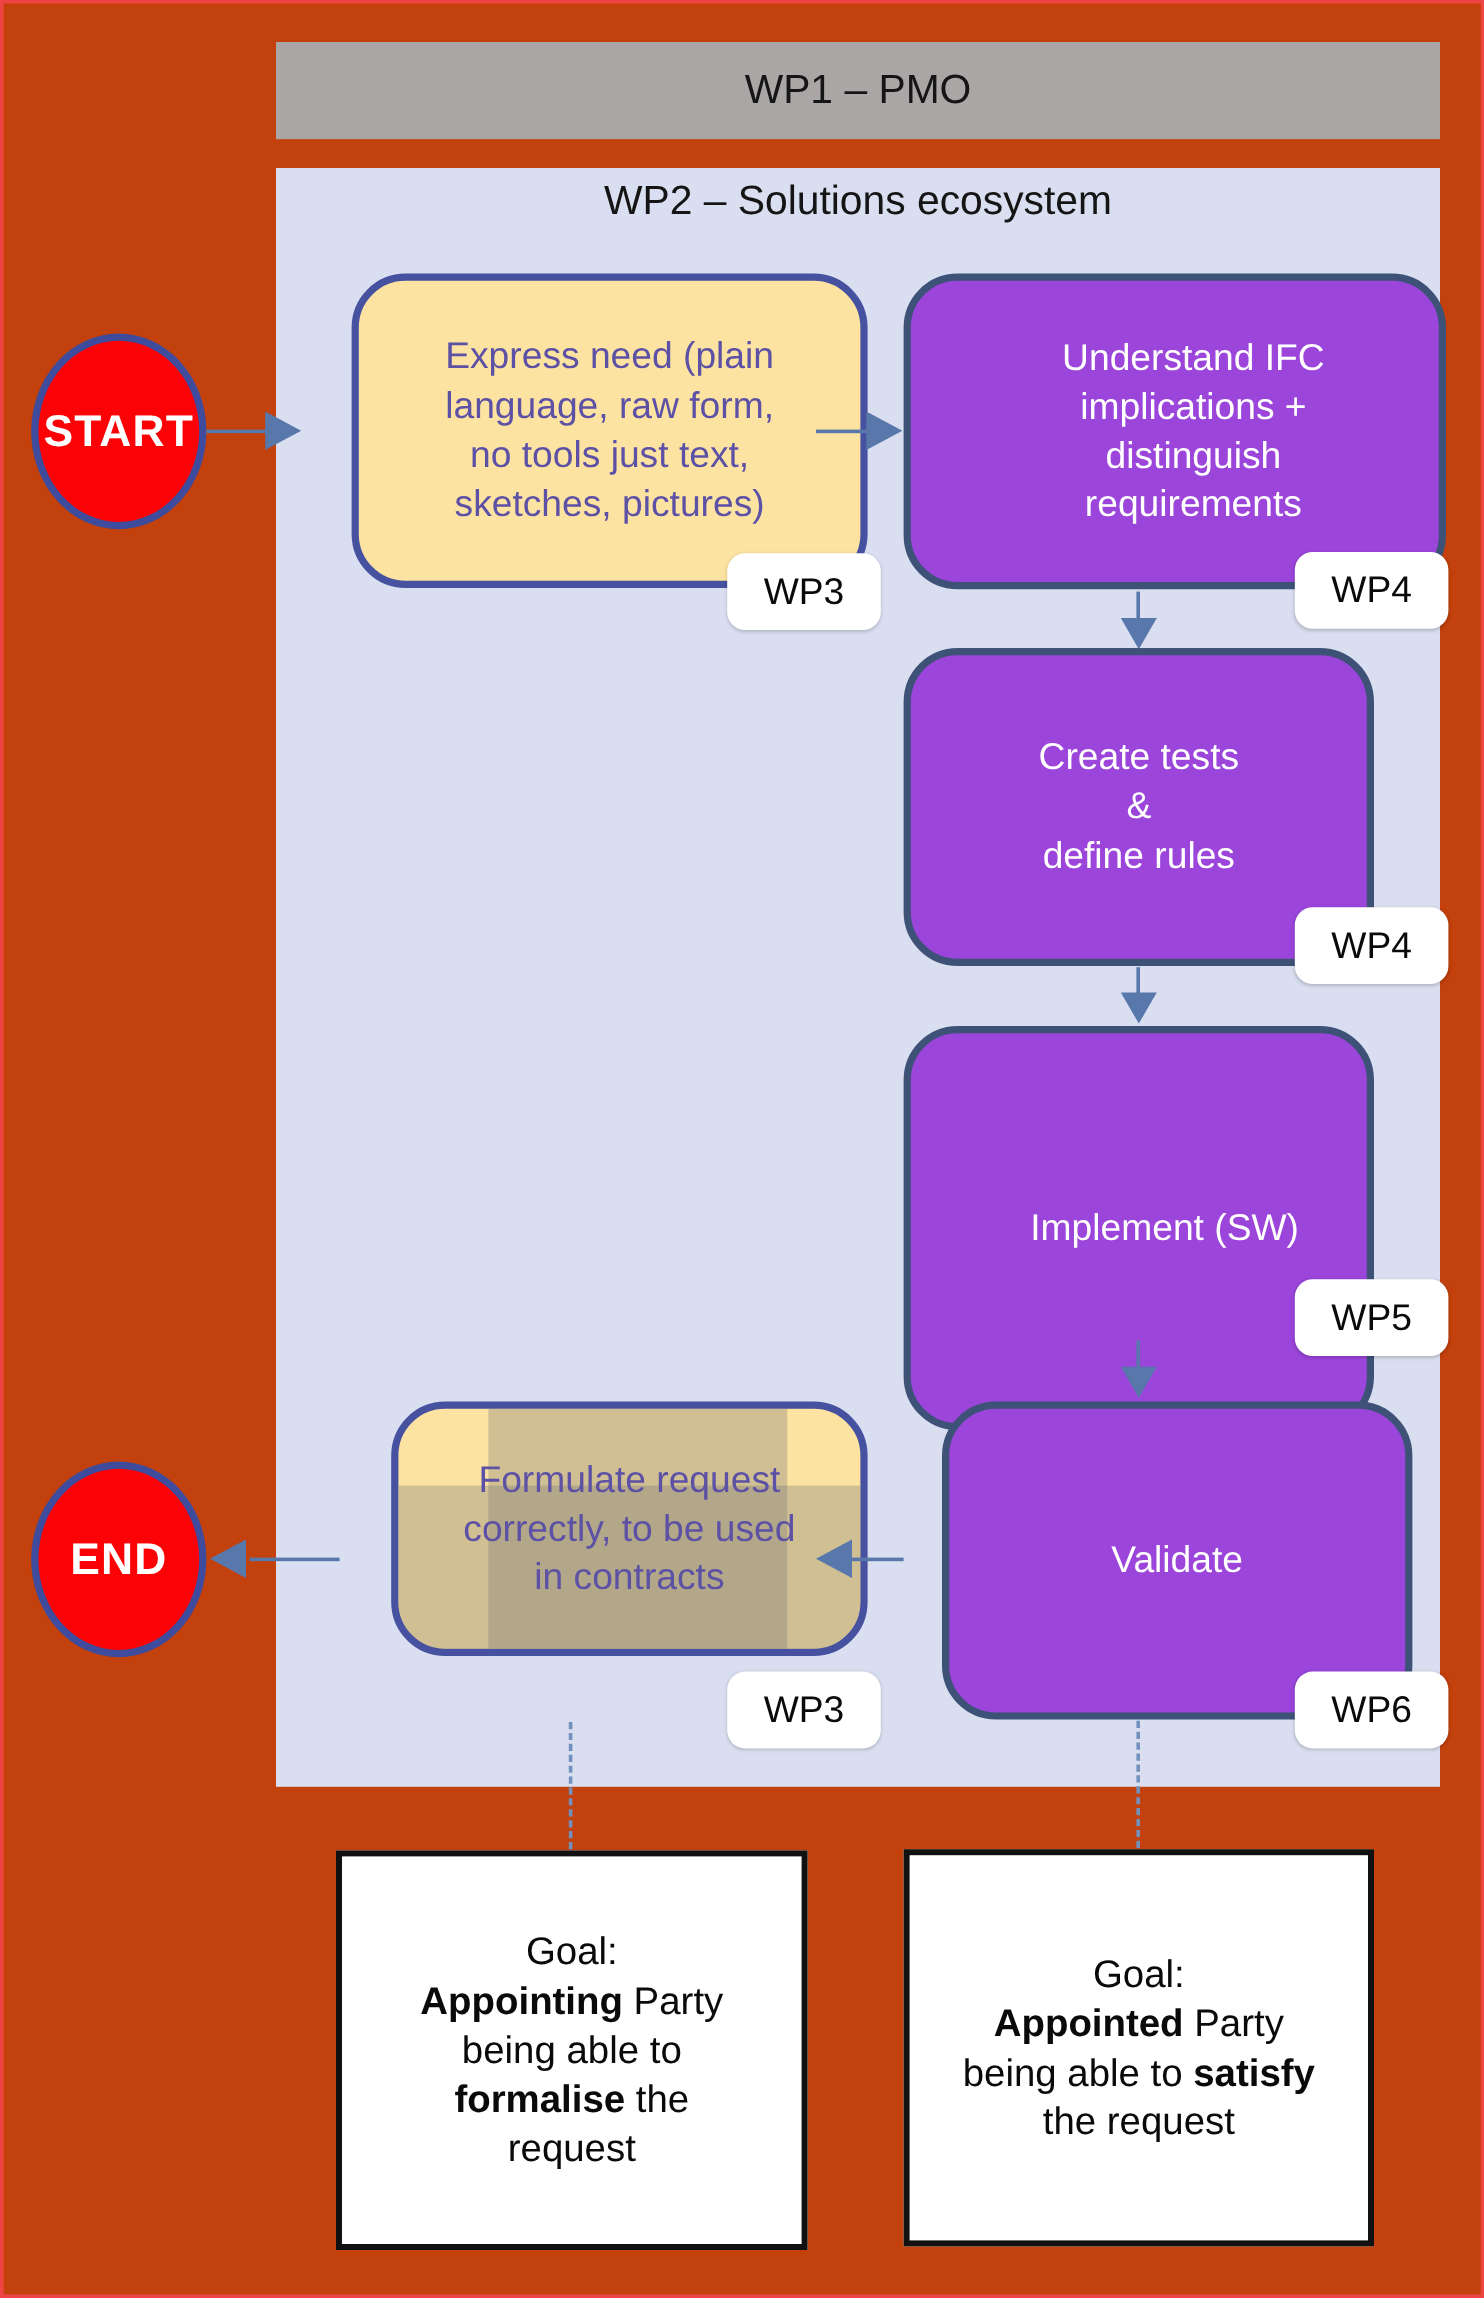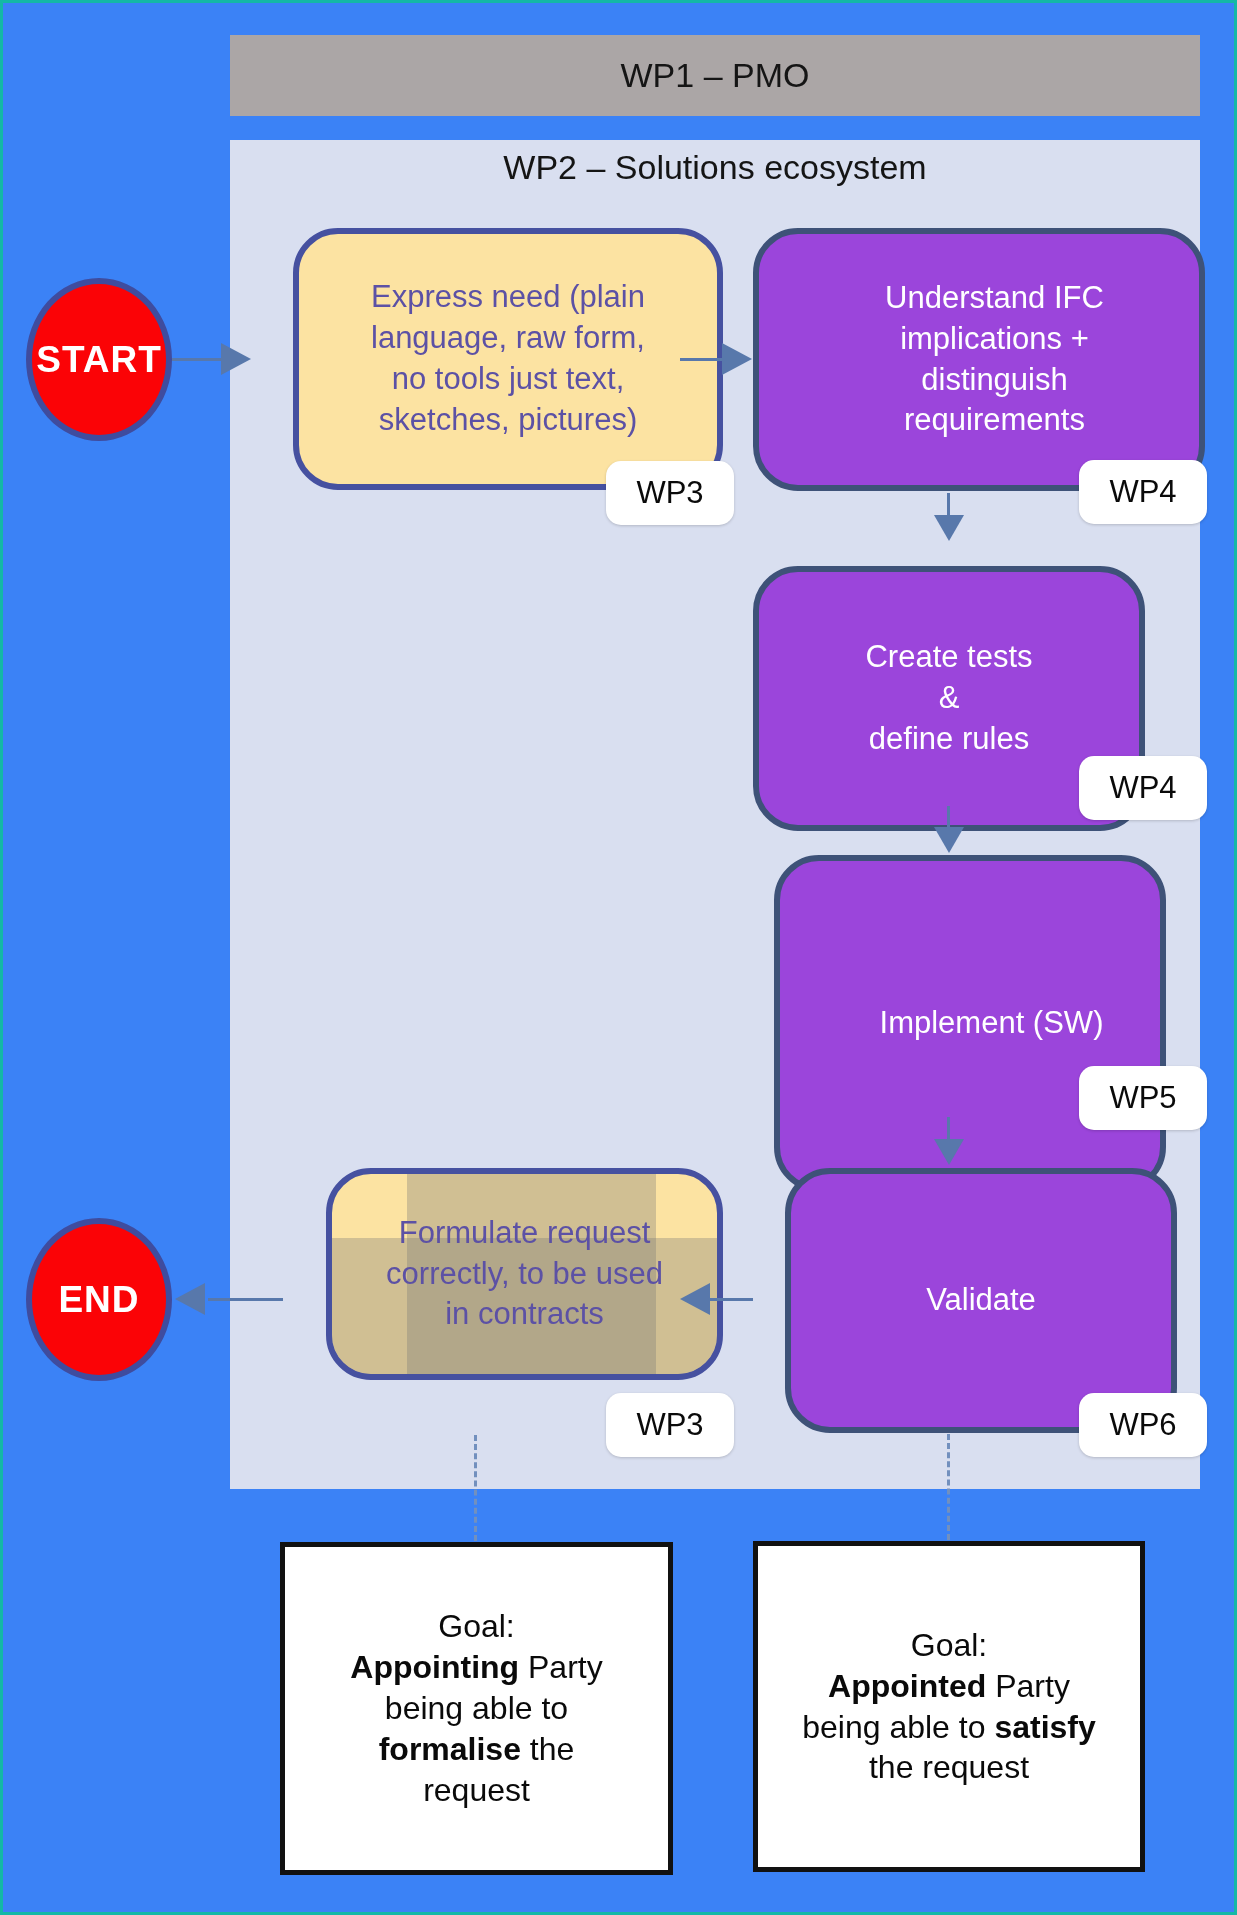--- a/index.html
+++ b/index.html
@@ -1,40 +1,40 @@
 <!DOCTYPE html>
 <html><head>
 <meta charset="utf-8">
 <style>
   html,body{margin:0;padding:0;background:#fff;}
   .frame{
     position:relative;width:1237px;height:1915px;box-sizing:border-box;
-    border:3px solid #14b8a6;background:#3b82f6;overflow:hidden;
+    border:3px solid #ef4444;background:#c2410c;overflow:hidden;
     font-family:"Liberation Sans",sans-serif;
   }
   
   .wp1-bar{position:absolute;left:227px;top:32px;width:970px;height:81px;background:#ABA6A6;
     display:flex;align-items:center;justify-content:center;font-size:34px;color:#151515;}
   .wp2-panel{position:absolute;left:227px;top:137px;width:970px;height:1349px;background:#D9DFF0;}
   .wp2-title{position:absolute;left:0;top:8px;width:100%;text-align:center;font-size:34px;color:#151515;}
   
   .term{position:absolute;width:146px;height:163px;border-radius:50%;background:#FB0306;
     border:6px solid #3F4C9E;box-sizing:border-box;display:flex;align-items:center;justify-content:center;
     color:#fff;font-weight:bold;font-size:37px;letter-spacing:1px;}
   .term.start{left:23px;top:275px;}
   .term.end{left:23px;top:1215px;}
   
   .node{position:absolute;box-sizing:border-box;border-radius:45px;display:flex;align-items:center;
     justify-content:center;text-align:center;white-space:pre-line;line-height:1.32;font-size:31px;}
   .node.yellow{background:#FCE3A2;border:6px solid #4651A0;color:#5C51A5;margin-left:43px;}
   .node.purple{background:#9B45DB;border:6px solid #3E5278;color:#ffffff;}
   .n-express{left:247px;top:225px;width:430px;height:262px;}
   .n-understand{left:750px;top:225px;width:452px;height:263px;padding-left:31px;}
-  .n-create{left:750px;top:563px;width:392px;height:265px;}
-  .n-implement{left:771px;top:852px;width:392px;height:337px;padding-left:43px;}
+  .n-create{left:750px;top:537px;width:392px;height:265px;}
+  .n-implement{left:750px;top:852px;width:392px;height:337px;padding-left:43px;}
   .n-validate{left:750px;top:1165px;width:392px;height:265px;margin-left:32px;}
   .n-formulate{left:280px;top:1165px;width:397px;height:212px;overflow:hidden;}
   .n-formulate .txt{position:relative;z-index:3;white-space:pre-line;}
   .stripe{position:absolute;background:rgba(118,118,118,0.33);}
   .stripe.v{left:75px;top:0;width:249px;height:100%;}
   .stripe.h{left:0;top:64px;width:100%;height:140px;}
   
   .badge{position:absolute;width:128px;height:64px;background:#ffffff;border-radius:15px;
     display:flex;align-items:center;justify-content:center;font-size:31px;color:#0a0a0a;
     box-shadow:0 1px 3px rgba(0,0,0,0.18);z-index:5;}

